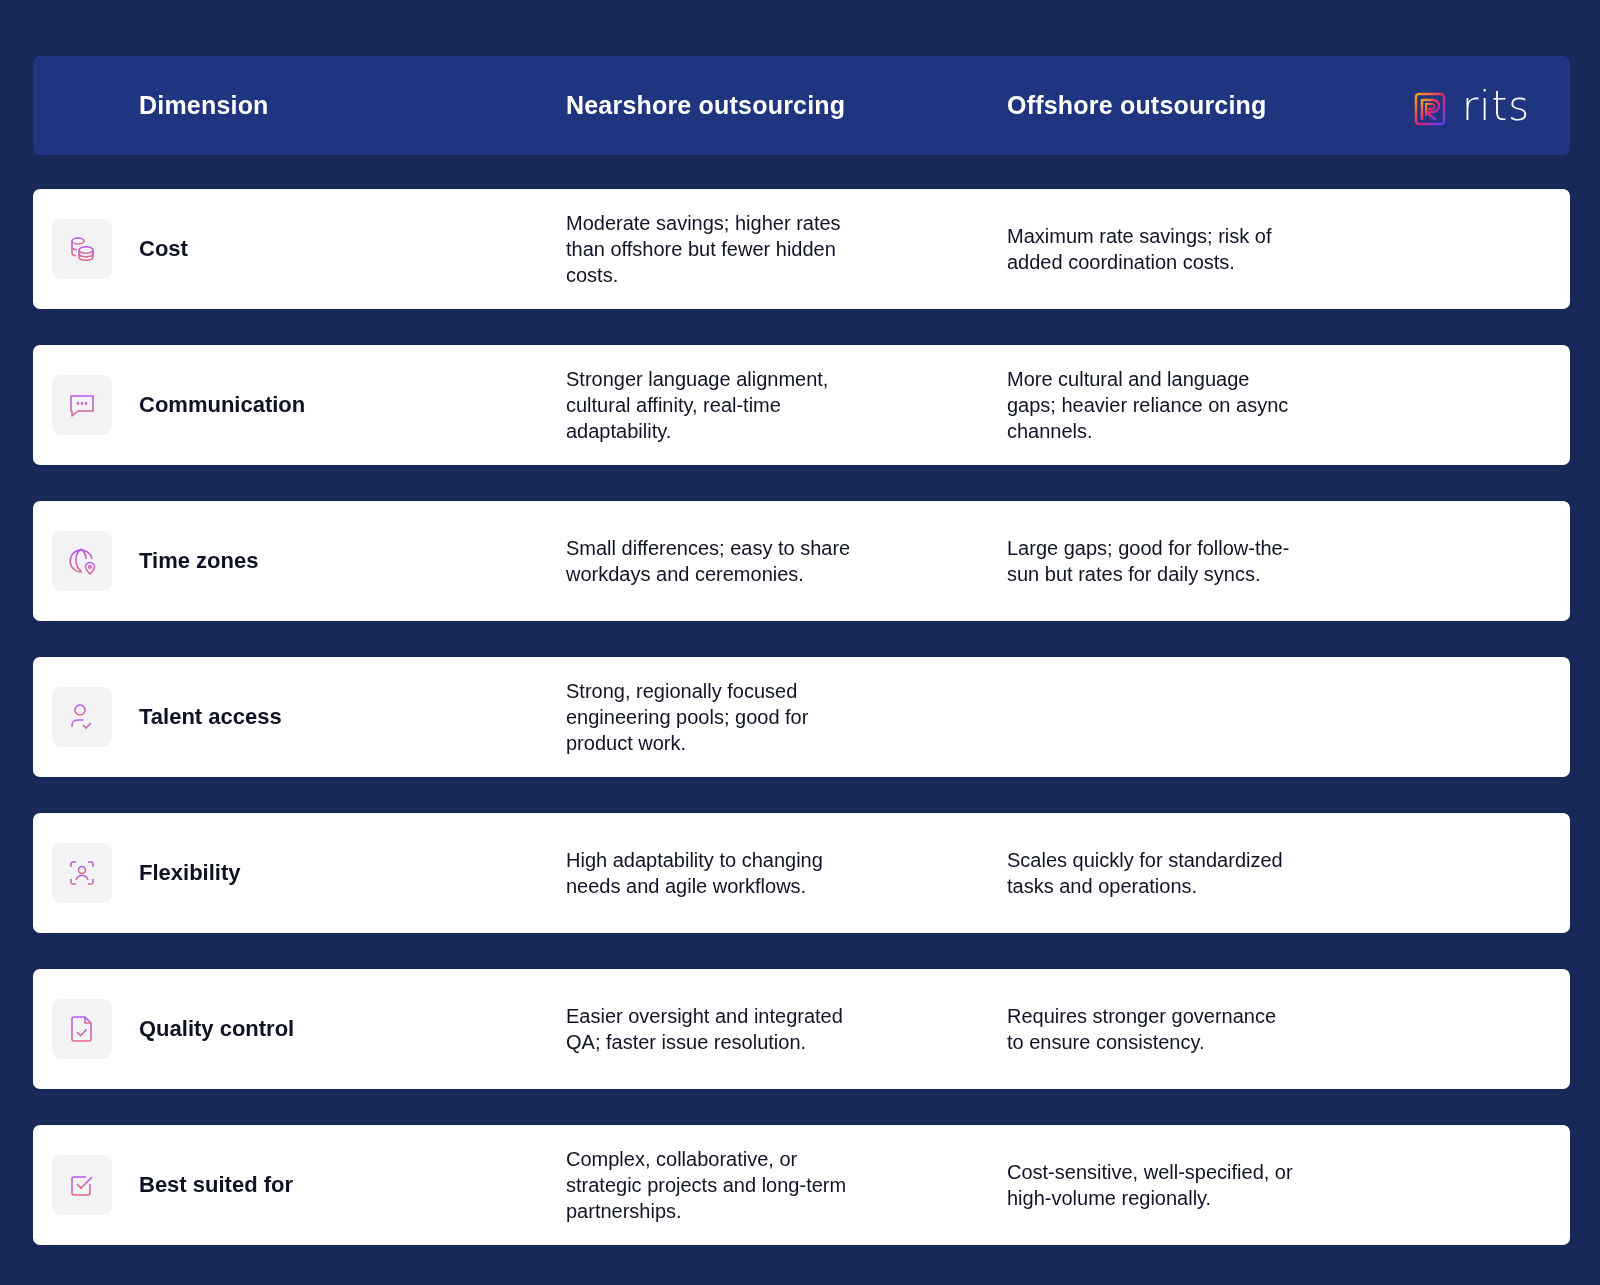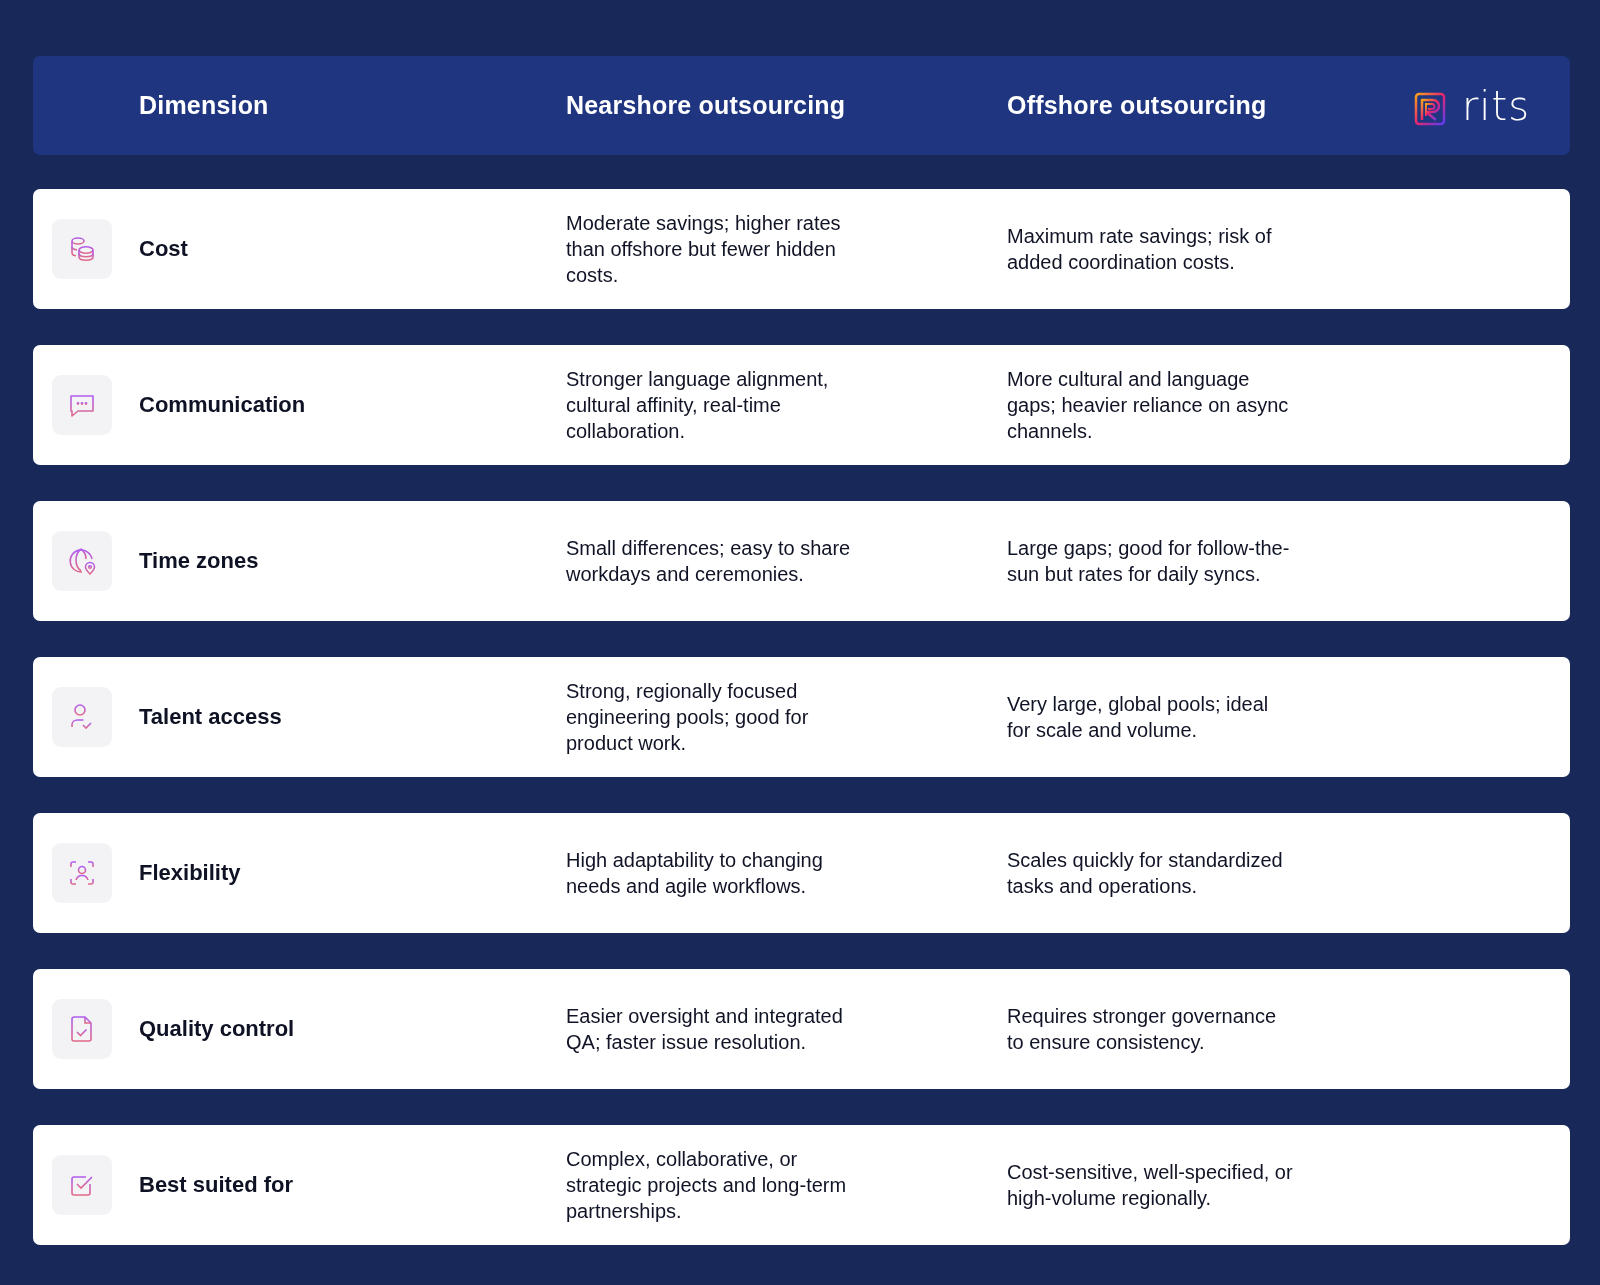--- a/index.html
+++ b/index.html
@@ -156,21 +156,21 @@
   <div class="row" style="top:345px">
     <div class="icon-box">
       <svg viewBox="0 0 32 32" fill="none" stroke="url(#ig)" stroke-width="1.6">
         <path d="M5 7 h22 v15 h-15 l-6 5 v-5 h-1 z" stroke-linejoin="round"></path>
         <circle cx="12" cy="14.5" r="0.6" fill="#b15cf0"></circle>
         <circle cx="16" cy="14.5" r="0.6" fill="#b15cf0"></circle>
         <circle cx="20" cy="14.5" r="0.6" fill="#b15cf0"></circle>
       </svg>
     </div>
     <div class="row-title">Communication</div>
-    <div class="row-cell cell-near">Stronger language alignment, cultural affinity, real-time collaboration.</div>
+    <div class="row-cell cell-near">Stronger language alignment, cultural affinity, real-time adaptability.</div>
     <div class="row-cell cell-off">More cultural and language gaps; heavier reliance on async channels.</div>
   </div>
 
   <div class="row" style="top:501px">
     <div class="icon-box">
       <svg viewBox="0 0 32 32" fill="none" stroke="url(#ig)" stroke-width="1.6">
         <path d="M26 14 a11 11 0 1 0 -10 13"></path>
         <path d="M5 15 h21"></path>
         <path d="M15 4 c-4 3 -5 7 -5 11 s1 8 5 11"></path>
         <path d="M15 4 c4 3 5 7 5 10"></path>
@@ -188,21 +188,20 @@
   <div class="row" style="top:657px">
     <div class="icon-box">
       <svg viewBox="0 0 32 32" fill="none" stroke="url(#ig)" stroke-width="1.6">
         <circle cx="14" cy="9" r="5"></circle>
         <path d="M6 26 v-2 c0 -3 2.5 -5 5.5 -5 h6"></path>
         <path d="M17 24 l3 3 l5 -5"></path>
       </svg>
     </div>
     <div class="row-title">Talent access</div>
     <div class="row-cell cell-near">Strong, regionally focused engineering pools; good for product work.</div>
-    <div class="row-cell cell-off">Very large, global pools; ideal for scale and volume.</div>
   </div>
 
   <div class="row" style="top:813px">
     <div class="icon-box">
       <svg viewBox="0 0 32 32" fill="none" stroke="url(#ig)" stroke-width="1.6">
         <path d="M5 10 v-3 a2 2 0 0 1 2 -2 h3"></path>
         <path d="M22 5 h3 a2 2 0 0 1 2 2 v3"></path>
         <path d="M27 22 v3 a2 2 0 0 1 -2 2 h-3"></path>
         <path d="M10 27 h-3 a2 2 0 0 1 -2 -2 v-3"></path>
         <circle cx="16" cy="13" r="3.5"></circle>

